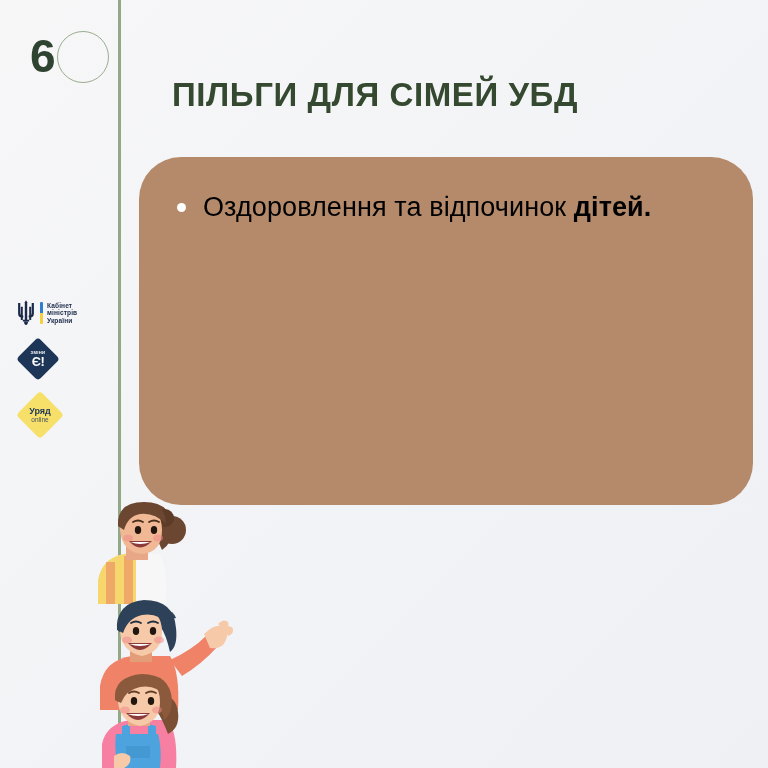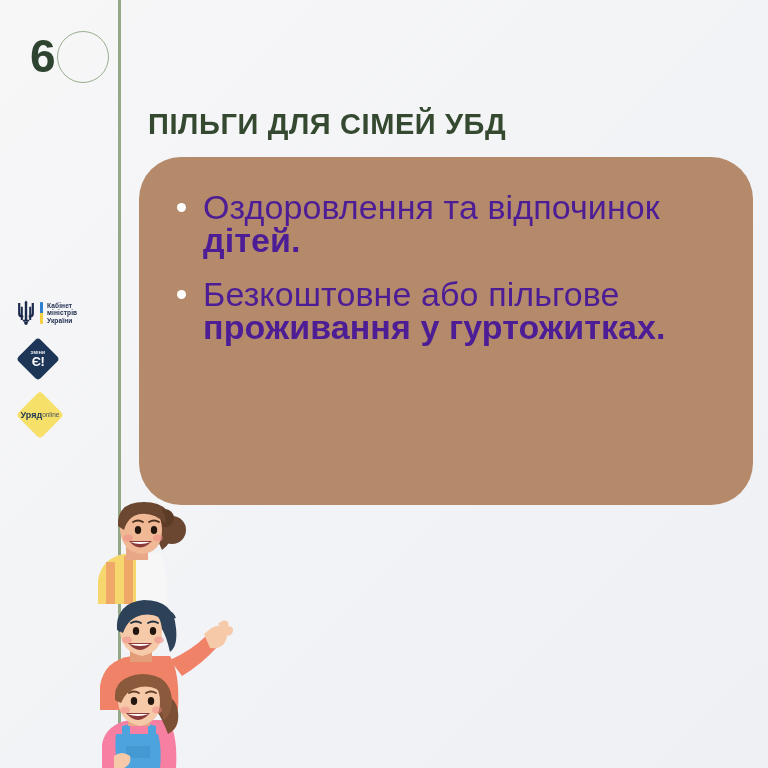--- a/index.html
+++ b/index.html
@@ -87,55 +87,54 @@
   #zminy-big {
     font-size:13px; font-weight:bold; color:#ffffff;
     line-height:13px; letter-spacing:-0.5px;
   }
 
   
   #logo-uryad { position:relative; width:48px; height:46px; }
   #uryad-diamond { background:#f7e06a; width:34px; height:34px; }
   #uryad-inner {
     position:absolute; left:0; top:0; width:48px; height:46px;
-    display:flex; flex-direction:row;
+    display:flex; flex-direction:column;
     align-items:center; justify-content:center;
   }
   #uryad-big {
     font-size:9px; font-weight:bold; color:#1d3557;
     line-height:10px;
   }
   #uryad-small {
     font-size:6.5px; color:#44505f; line-height:8px;
   }
 
   
   #page-title {
-    position:absolute; left:148px; top:76px;
-    font-size:29px; font-weight:bold;
+    position:absolute; left:172px; top:76px;
+    font-size:33px; font-weight:bold;
     color:#34492f;
     letter-spacing:0.6px;
     white-space:nowrap;
-    margin-top:32px;
   }
 
   
   #content-card {
     position:absolute; left:139px; top:157px;
     width:614px; height:348px;
     background:#b48a6b;
     border-radius:42px;
     padding:34px 30px 0 34px;
   }
   .bullet-item {
     position:relative;
     padding-left:30px;
     margin-bottom:21px;
-    color:#4c1d95;
-    font-size:34px;
+    color:#000000;
+    font-size:27px;
     line-height:33px;
     letter-spacing:0.1px;
   }
   .bullet-item:last-child { margin-bottom:0; }
   .bullet-dot {
     position:absolute; left:4px; top:12px;
     width:9px; height:9px;
     border-radius:50%;
     background:#ffffff;
   }
@@ -206,24 +205,20 @@
   <div id="page-title">ПІЛЬГИ ДЛЯ СІМЕЙ УБД</div>
 
   <div id="content-card">
 
     <div class="bullet-item">
       <span class="bullet-dot"></span>
       <span>Оздоровлення та відпочинок </span><b>дітей.</b><span></span>
     </div>
 
 
-    <div class="bullet-item">
-      <span class="bullet-dot"></span>
-      <span>Безкоштовне або пільгове </span><b>проживання у гуртожитках.</b><span></span>
-    </div>
 
   </div>
 
   <div id="children-illustration">
     <svg width="180" height="268" viewBox="0 0 180 268">
 
       <g>
 
         <path d="M2 80 Q6 58 30 54 L64 54 Q72 70 70 104 L2 104 Z" fill="#f7f7f7"></path>
         <path d="M2 80 Q6 58 28 54 L40 54 L40 104 L2 104 Z" fill="#f5d76e"></path>

